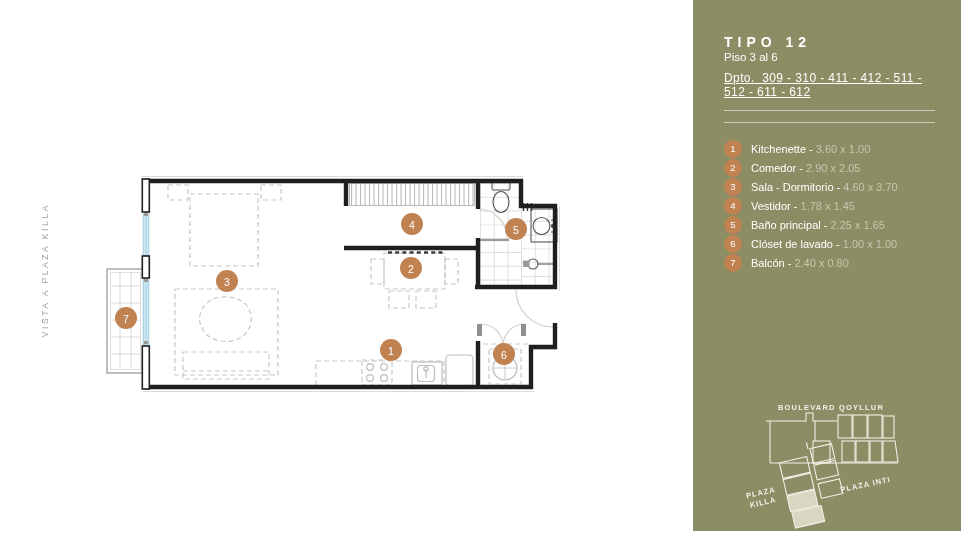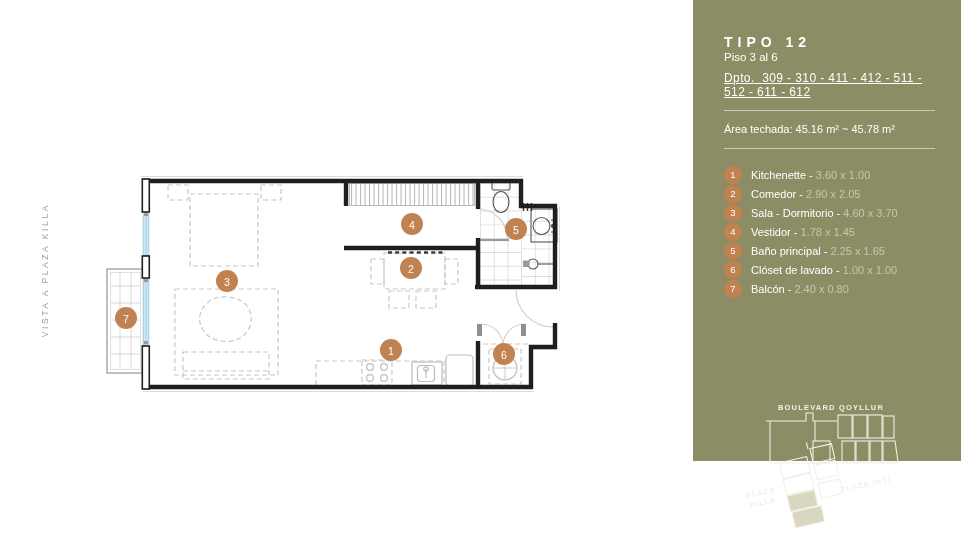--- a/index.html
+++ b/index.html
@@ -4,21 +4,21 @@
 <style>
   html,body{margin:0;padding:0;background:#ffffff;}
   .canvas{position:relative;width:961px;height:541px;background:#ffffff;overflow:hidden;
           font-family:"Liberation Sans", sans-serif;}
   
   .plan-svg{position:absolute;left:0;top:0;}
   .side-label{position:absolute;left:40px;top:203px;writing-mode:vertical-rl;
       transform:rotate(180deg);font-size:8.5px;letter-spacing:2.6px;color:#9d9d9d;
       white-space:nowrap;}
   
-  .panel{position:absolute;left:693px;top:0;width:268px;height:461px;background:#8c8d64;
+  .panel{position:absolute;left:693px;top:0;width:268px;height:531px;background:#8c8d64;
          color:#fff;box-sizing:border-box;padding:34px 26px 0 31px;}
   .unit-title{margin:0;font-size:14px;font-weight:bold;letter-spacing:5px;}
   .floor{margin-top:1px;font-size:11.5px;}
   .dpto{margin-top:8px;font-size:12px;letter-spacing:.4px;text-decoration:underline;}
   .rule{border:none;border-top:1px solid rgba(255,255,255,.55);margin:11px 0 10px 0;}
   .areas{font-size:11px;line-height:16px;}
   .legend{list-style:none;margin:16px 0 0 0;padding:0;}
   .legend-row{display:flex;align-items:center;height:19px;font-size:11px;}
   .badge{flex:0 0 auto;width:18px;height:18px;border-radius:50%;background:#c18252;
          color:#fff;font-size:9.5px;line-height:18px;text-align:center;margin-right:9px;}
@@ -193,21 +193,20 @@
 
   <aside class="panel">
     <h1 class="unit-title">TIPO 12</h1>
     <div class="floor">Piso 3 al 6</div>
     <div class="dpto">
       <span>Dpto.</span>&nbsp;
       <span>309 - 310 - 411 - 412 - 511 - 512 - 611 - 612</span>
     </div>
     <hr class="rule">
     <div class="areas">
-      <div>Área techada: 45.16 m² ~ 45.78 m²</div>
     </div>
     <hr class="rule">
     <ul class="legend" id="legend">
     <li class="legend-row">
       <span class="badge">1</span>
       <span class="room-name">Kitchenette - </span>
           <span class="room-dims">3.60 x 1.00</span>
     </li>
 
     <li class="legend-row">

